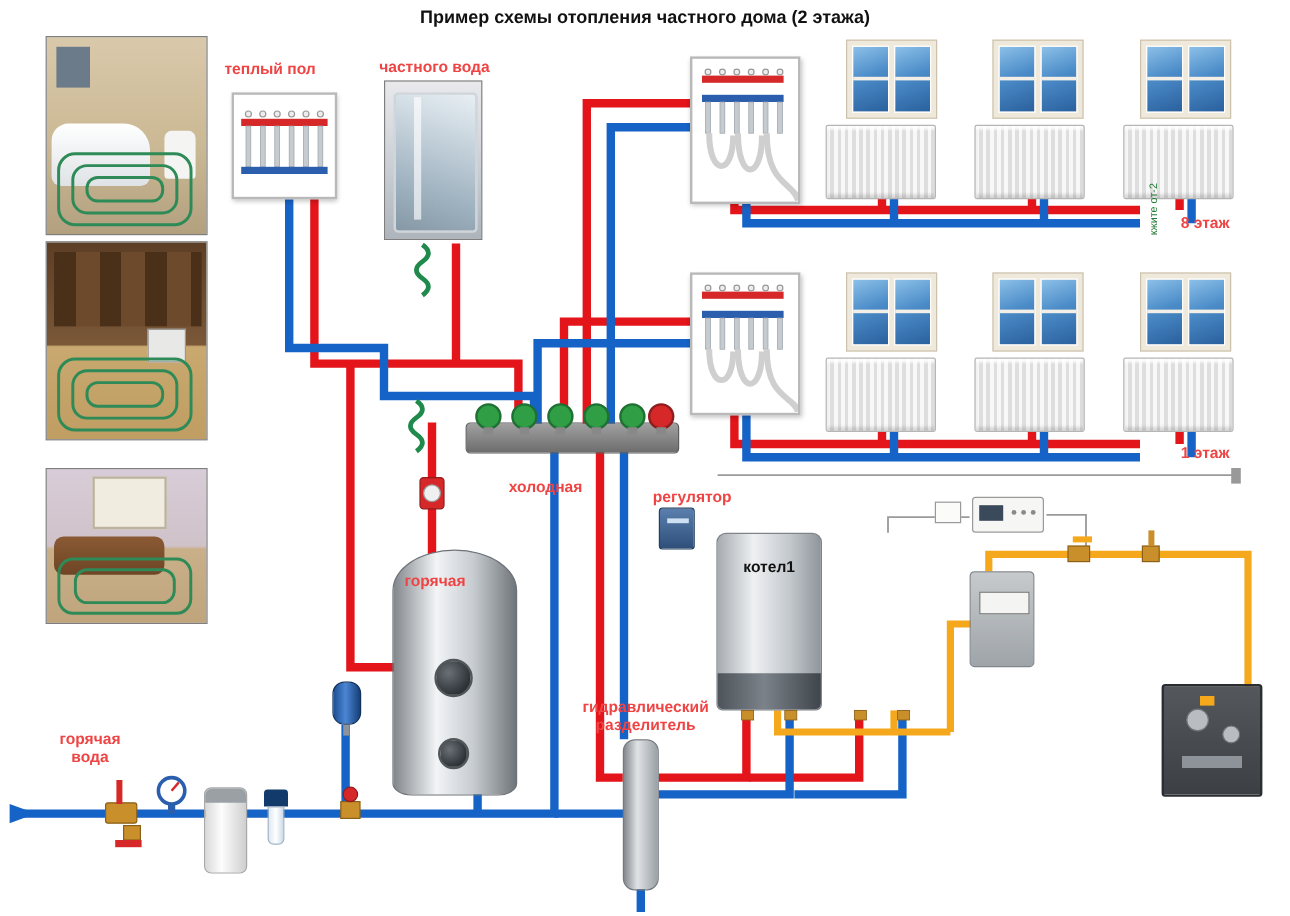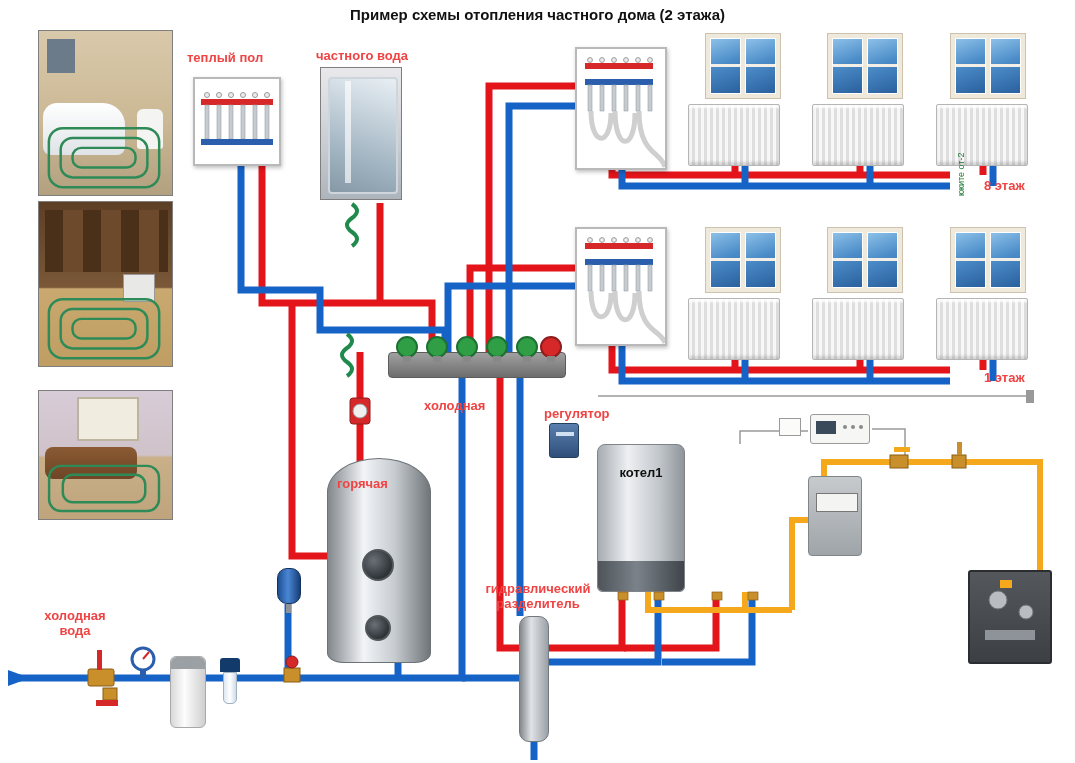--- a/index.html
+++ b/index.html
@@ -384,18 +384,18 @@
 
     <rect x="286" y="604" width="5" height="9" fill="#8d9399"></rect>
   </svg>
 
   <div class="lbl" style="left:187px;top:51px;">теплый пол</div>
   <div class="lbl" style="left:316px;top:49px;">частного вода</div>
   <div class="lbl" style="left:424px;top:399px;">холодная</div>
   <div class="lbl" style="left:544px;top:407px;">регулятор</div>
   <div class="lbl" style="left:337px;top:477px;">горячая</div>
   <div class="lbl wrap" style="left:476px;top:582px;width:124px;">гидравлический разделитель</div>
-  <div class="lbl wrap" style="left:33px;top:609px;width:84px;">холодная вода</div>
+  <div class="lbl wrap" style="left:33px;top:609px;width:84px;">горячая вода</div>
   <div class="lbl" style="left:984px;top:179px;">8 этаж</div>
   <div class="lbl" style="left:984px;top:371px;text-align:center;">1 этаж</div>
   <div class="sidenote" style="left:956px;top:196px;">кжите от-2</div>
 
 </div>
 
 </body></html>

